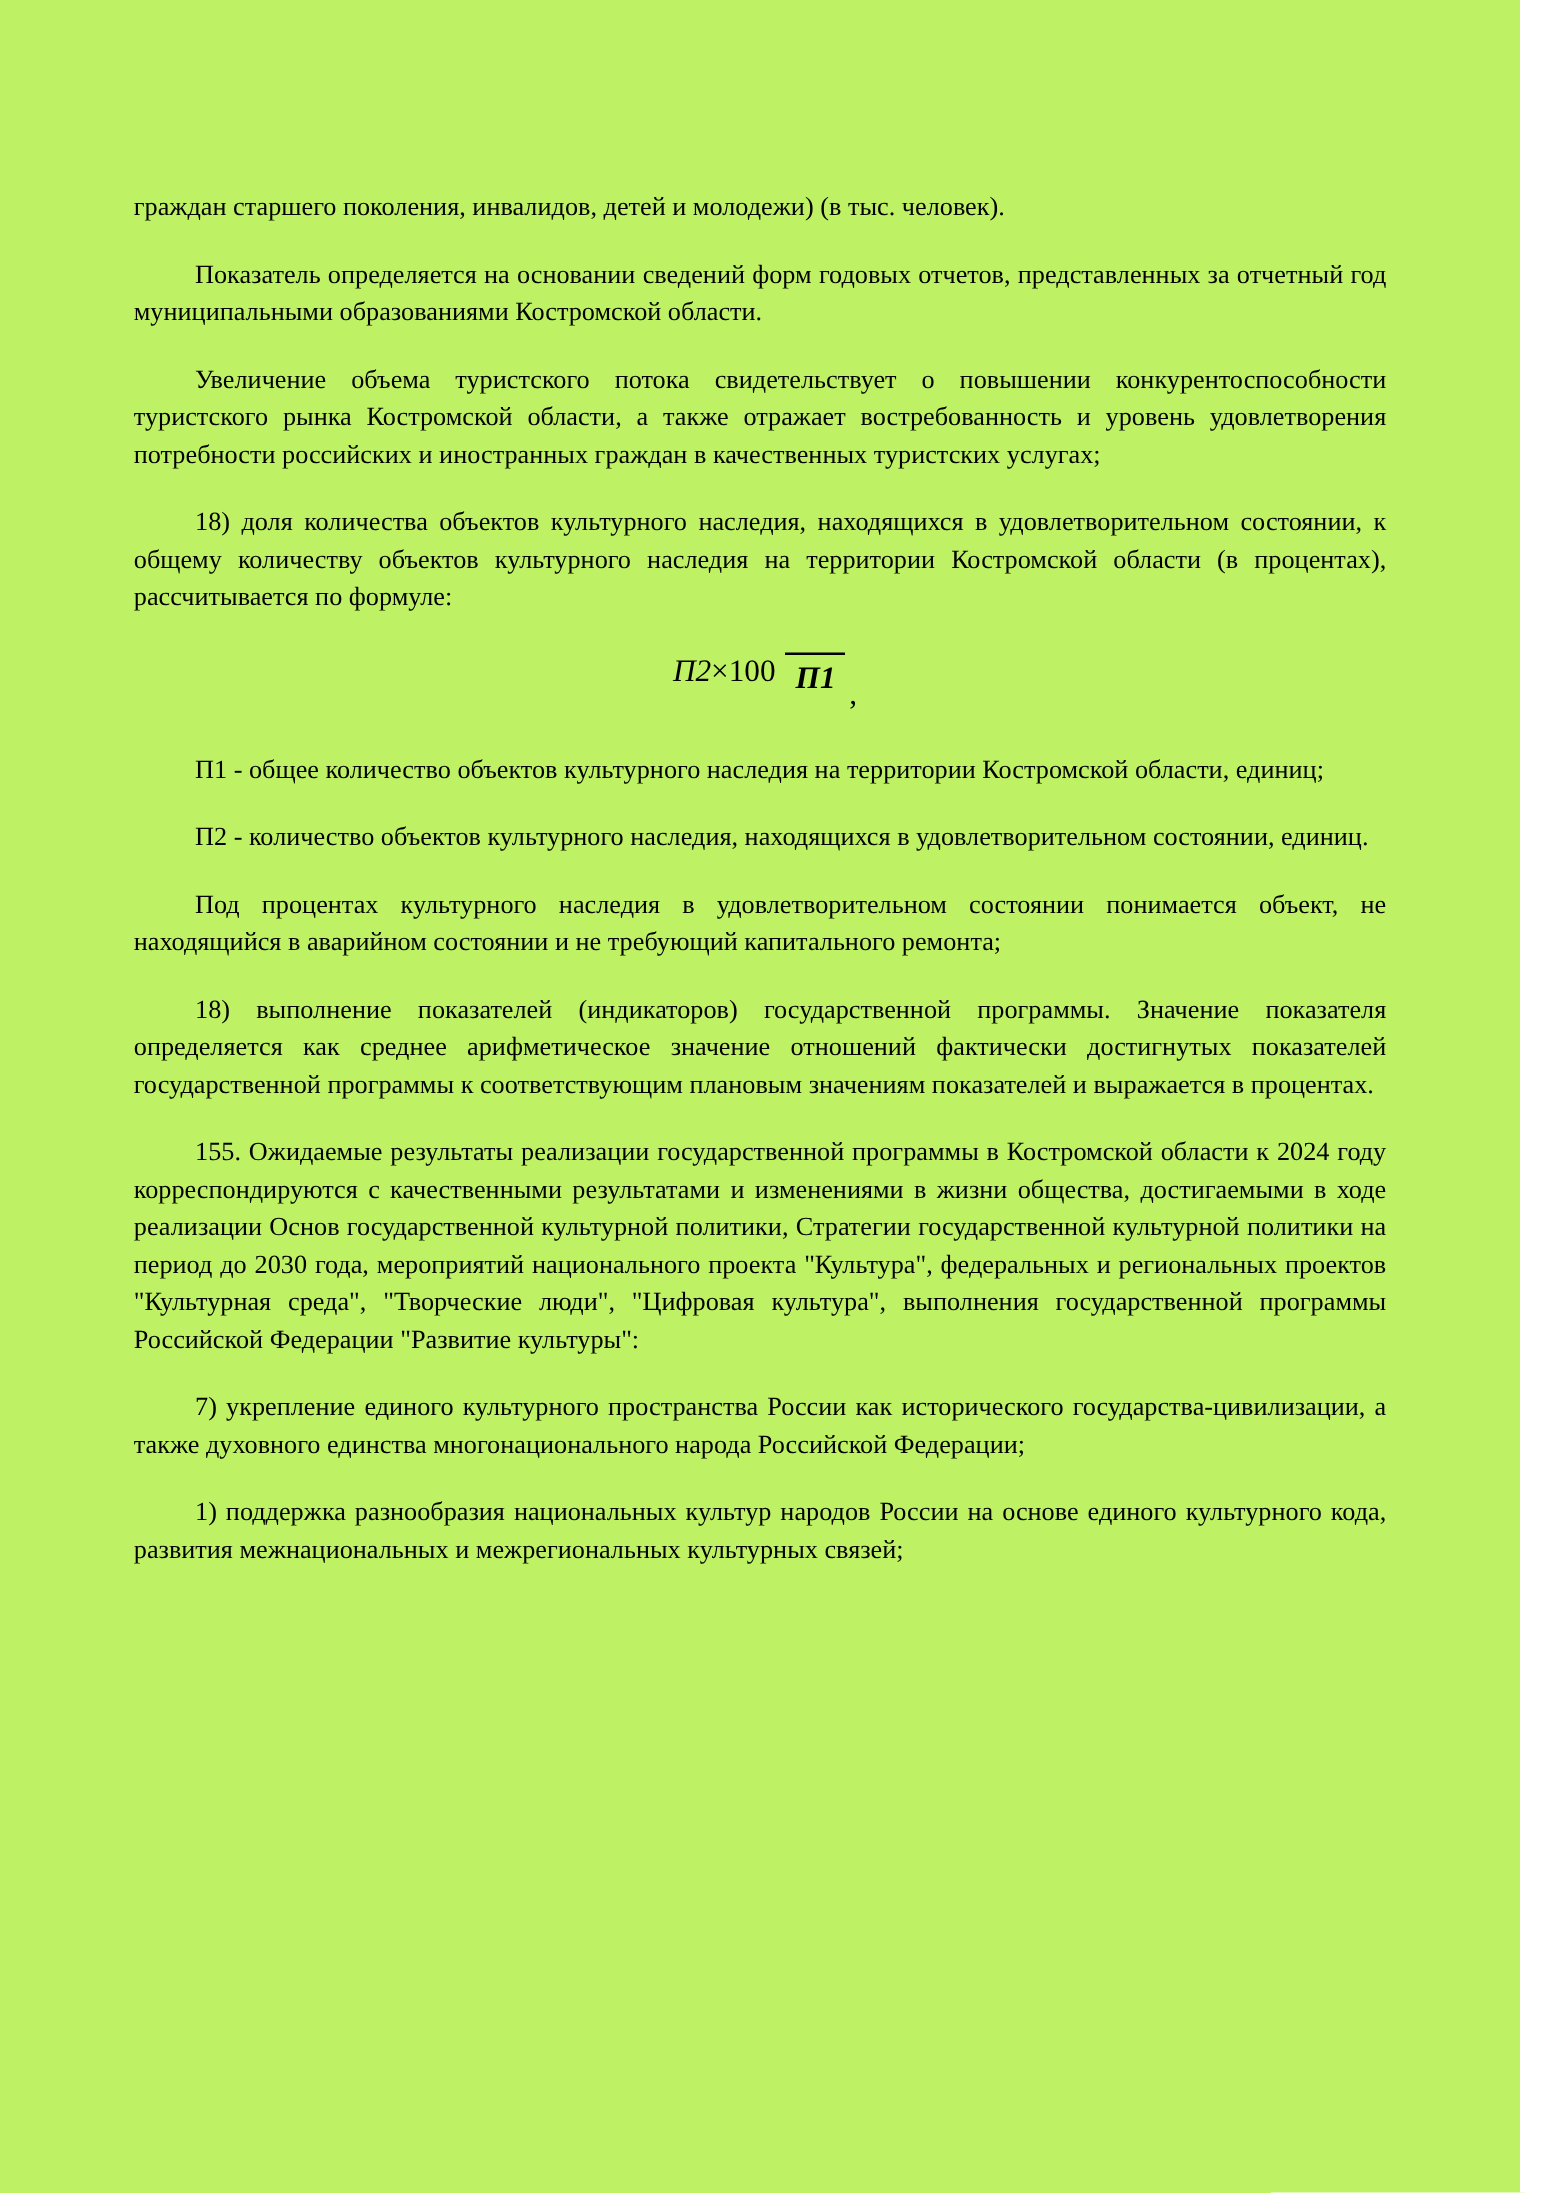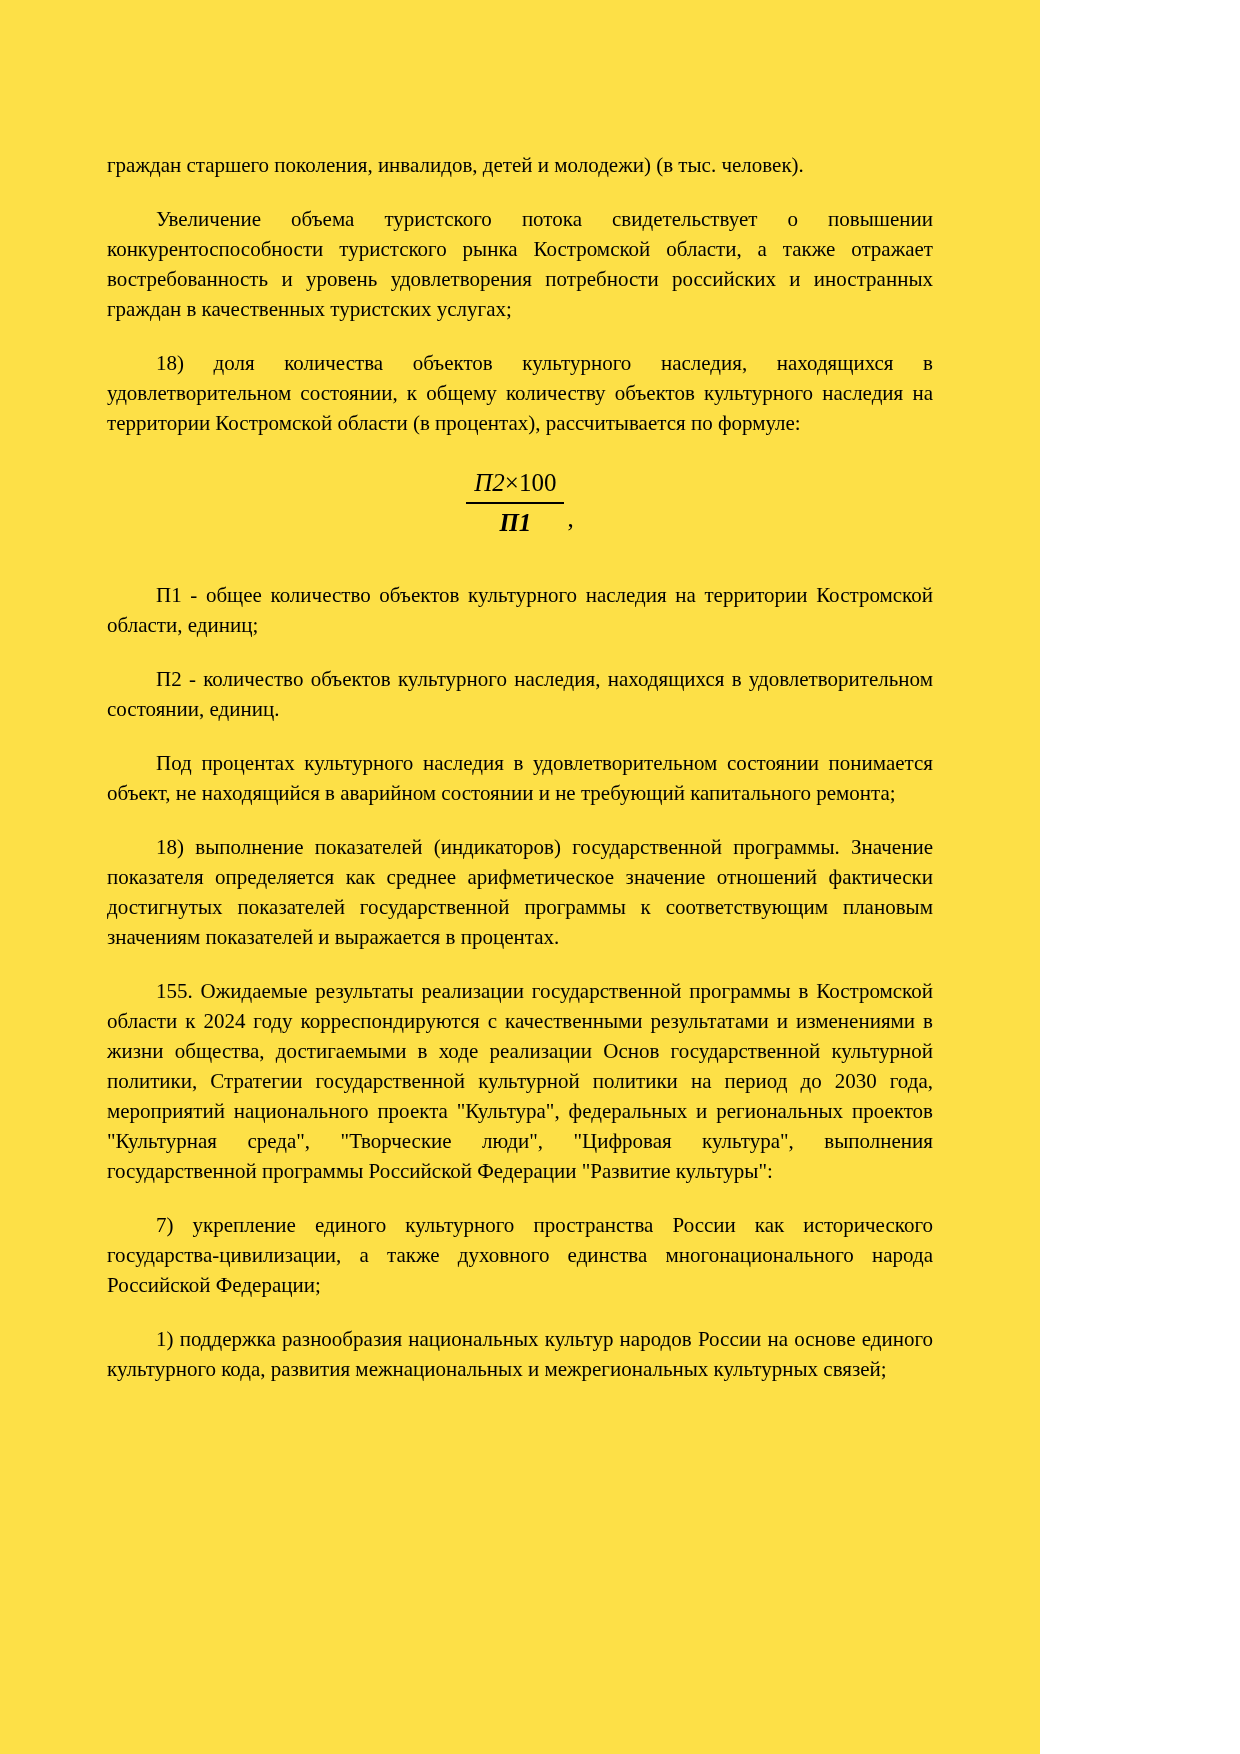--- a/index.html
+++ b/index.html
@@ -2,24 +2,24 @@
 <html lang="ru"><head>
 <meta charset="utf-8">
 <style>
   html, body {
     margin: 0;
     padding: 0;
     background: #ffffff;
   }
   .page {
     position: relative;
-    width: 1040px;
+    width: 1216px;
     min-height: 1754px;
     box-sizing: border-box;
-    background: #fde047;
+    background: #bef264;
     color: #000000;
     padding: 150px 107px 60px 107px;
     font-family: "Liberation Serif", "DejaVu Serif", serif;
     font-size: 21px;
     line-height: 30px;
   }
   p.para {
     margin: 0 0 24px 0;
     text-align: justify;
     text-indent: 49px;
@@ -30,21 +30,21 @@
   .formula {
     display: flex;
     justify-content: center;
     align-items: center;
     margin: 30px 0 42px 0;
     font-size: 25px;
     line-height: 30px;
   }
   .frac {
     display: inline-flex;
-    flex-direction: column;
+    flex-direction: row;
     align-items: center;
     text-align: center;
   }
   .frac .num {
     padding: 0 8px 4px 8px;
     white-space: nowrap;
   }
   .frac .den {
     border-top: 2px solid #000000;
     align-self: stretch;
@@ -60,20 +60,21 @@
     transform: translateY(16px);
     padding-left: 3px;
   }
 </style>
 </head>
 <body>
 
 <div class="page">
 
   <p class="para no-indent">граждан старшего поколения, инвалидов, детей и молодежи) (в тыс. человек).</p>
+  <p class="para">Показатель определяется на основании сведений форм годовых отчетов, представленных за отчетный год муниципальными образованиями Костромской области.</p>
   <p class="para">Увеличение объема туристского потока свидетельствует о повышении конкурентоспособности туристского рынка Костромской области, а также отражает востребованность и уровень удовлетворения потребности российских и иностранных граждан в качественных туристских услугах;</p>
   <p class="para">18) доля количества объектов культурного наследия, находящихся в удовлетворительном состоянии, к общему количеству объектов культурного наследия на территории Костромской области (в процентах), рассчитывается по формуле:</p>
 
   <div class="formula">
     <span class="frac">
       <span class="num"><span class="fvar">П2</span><span>×100</span></span>
       <span class="den"><span class="fvar">П1</span></span>
     </span>
     <span class="suffix">,</span>
   </div>

